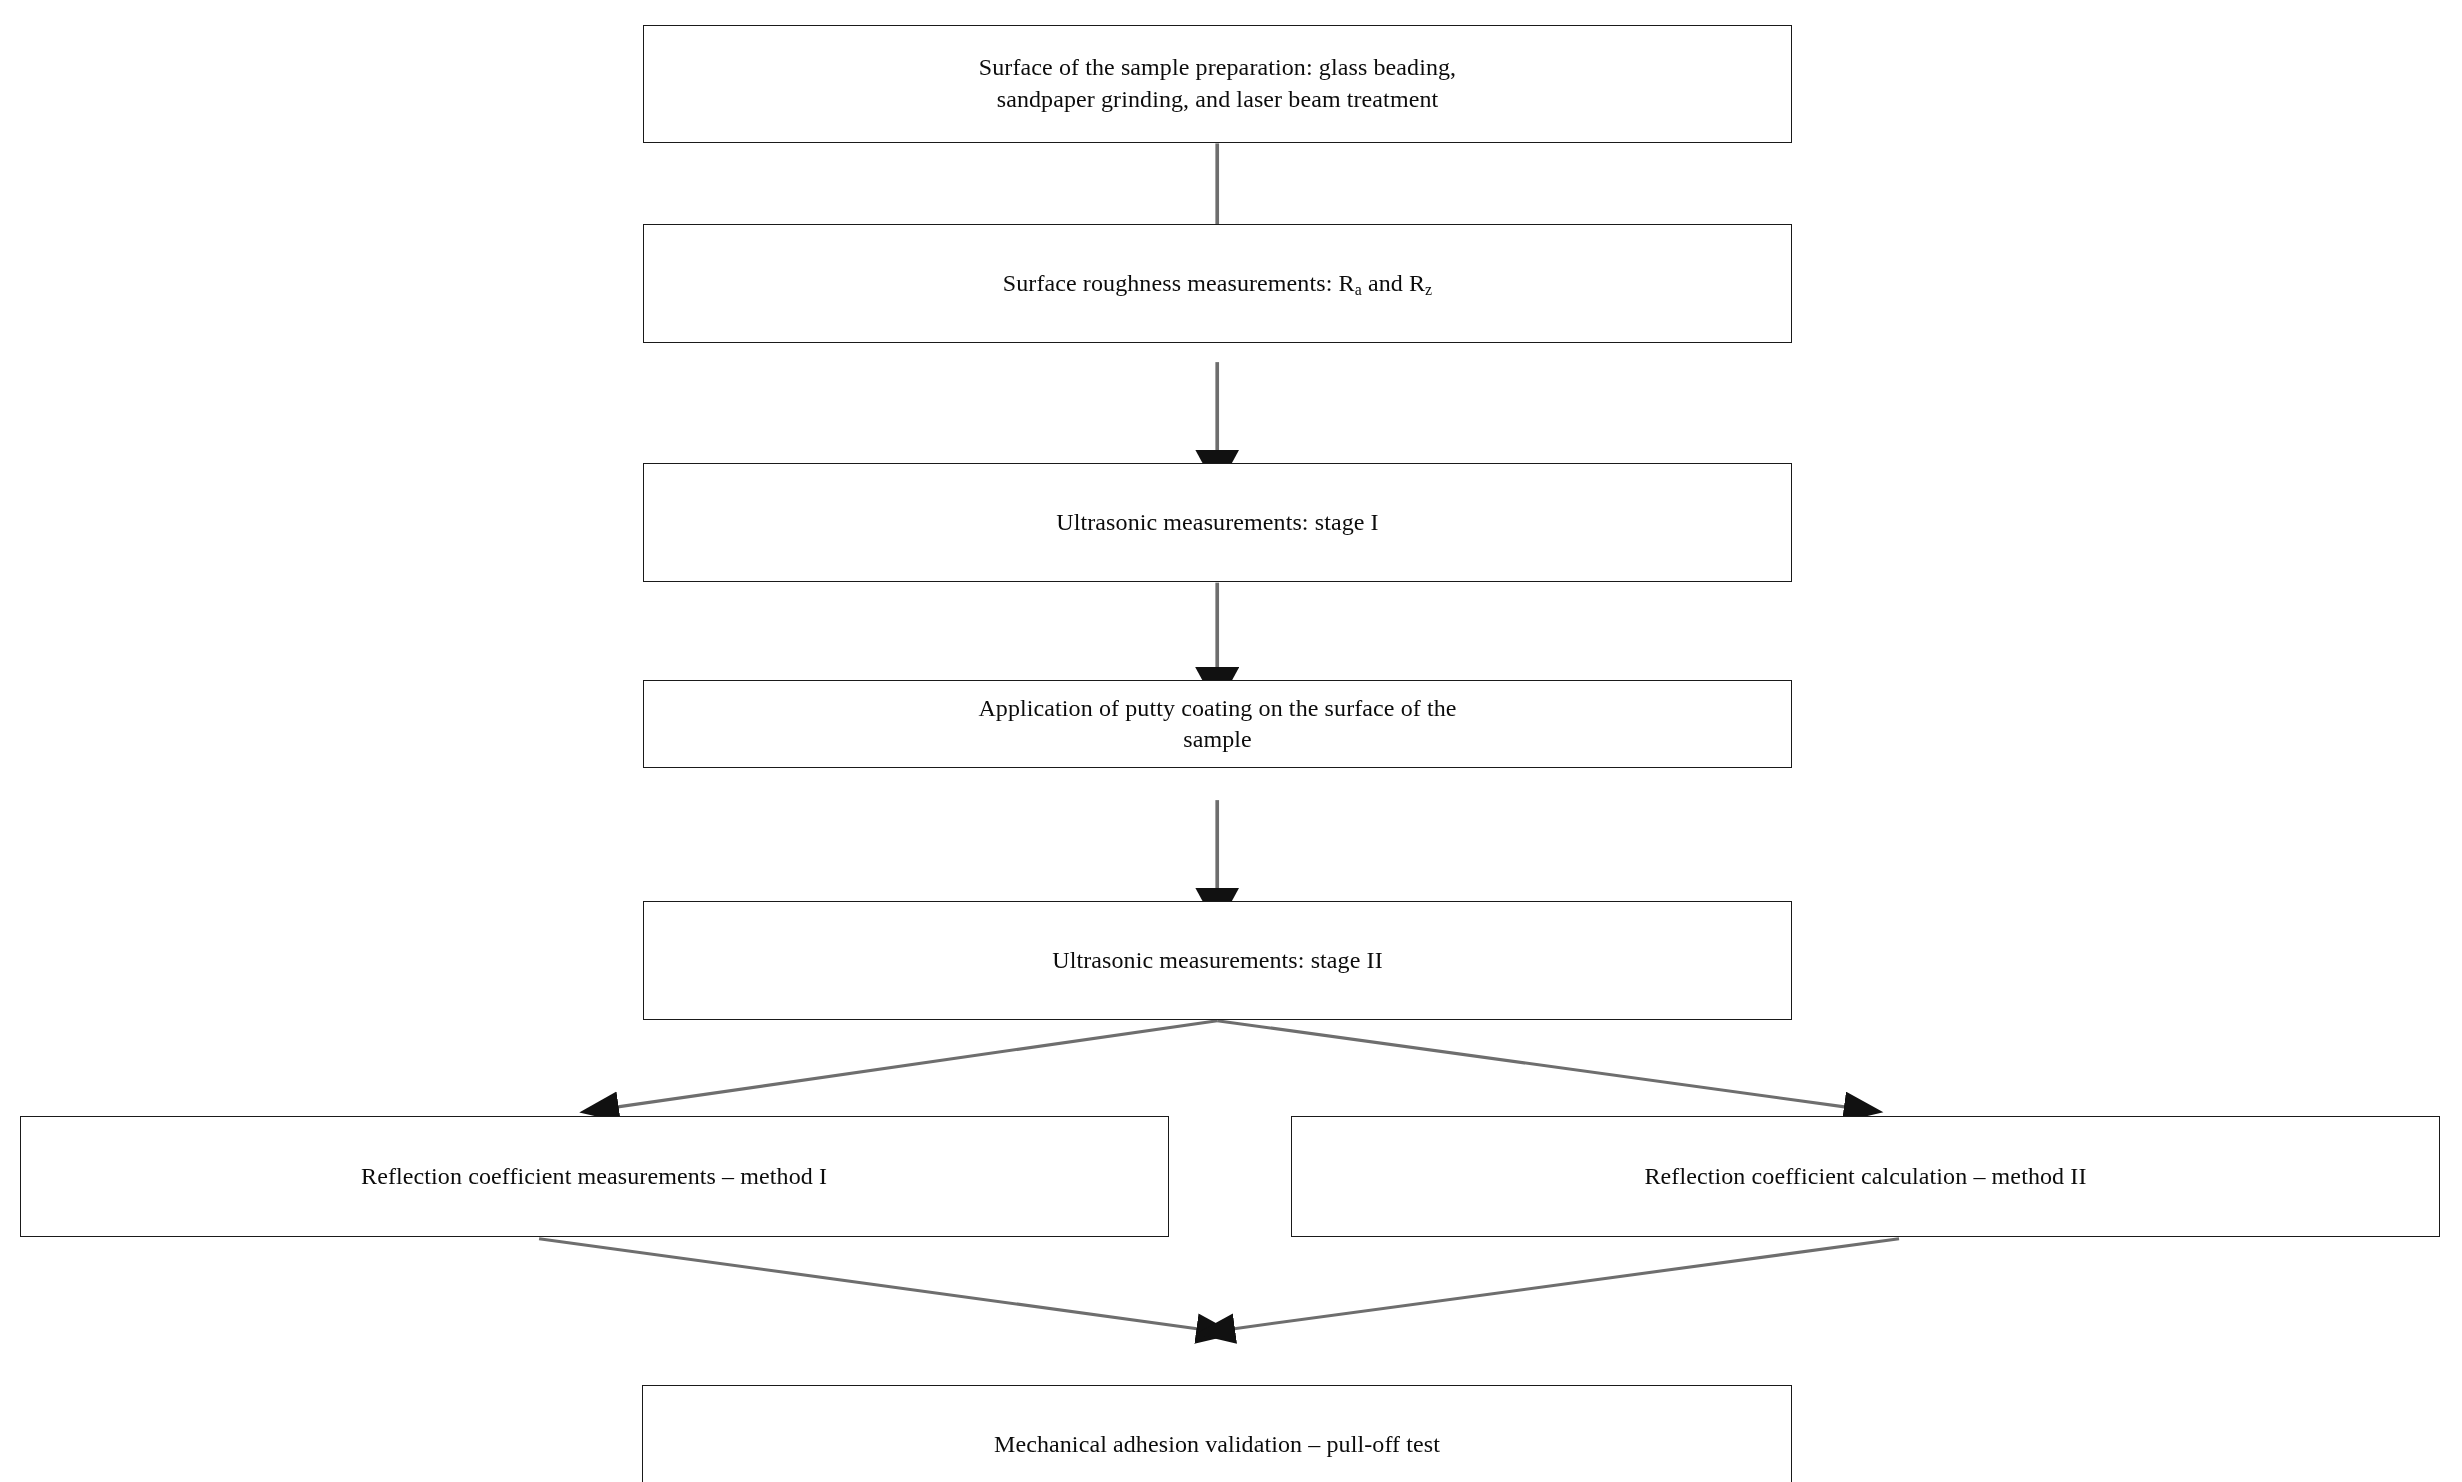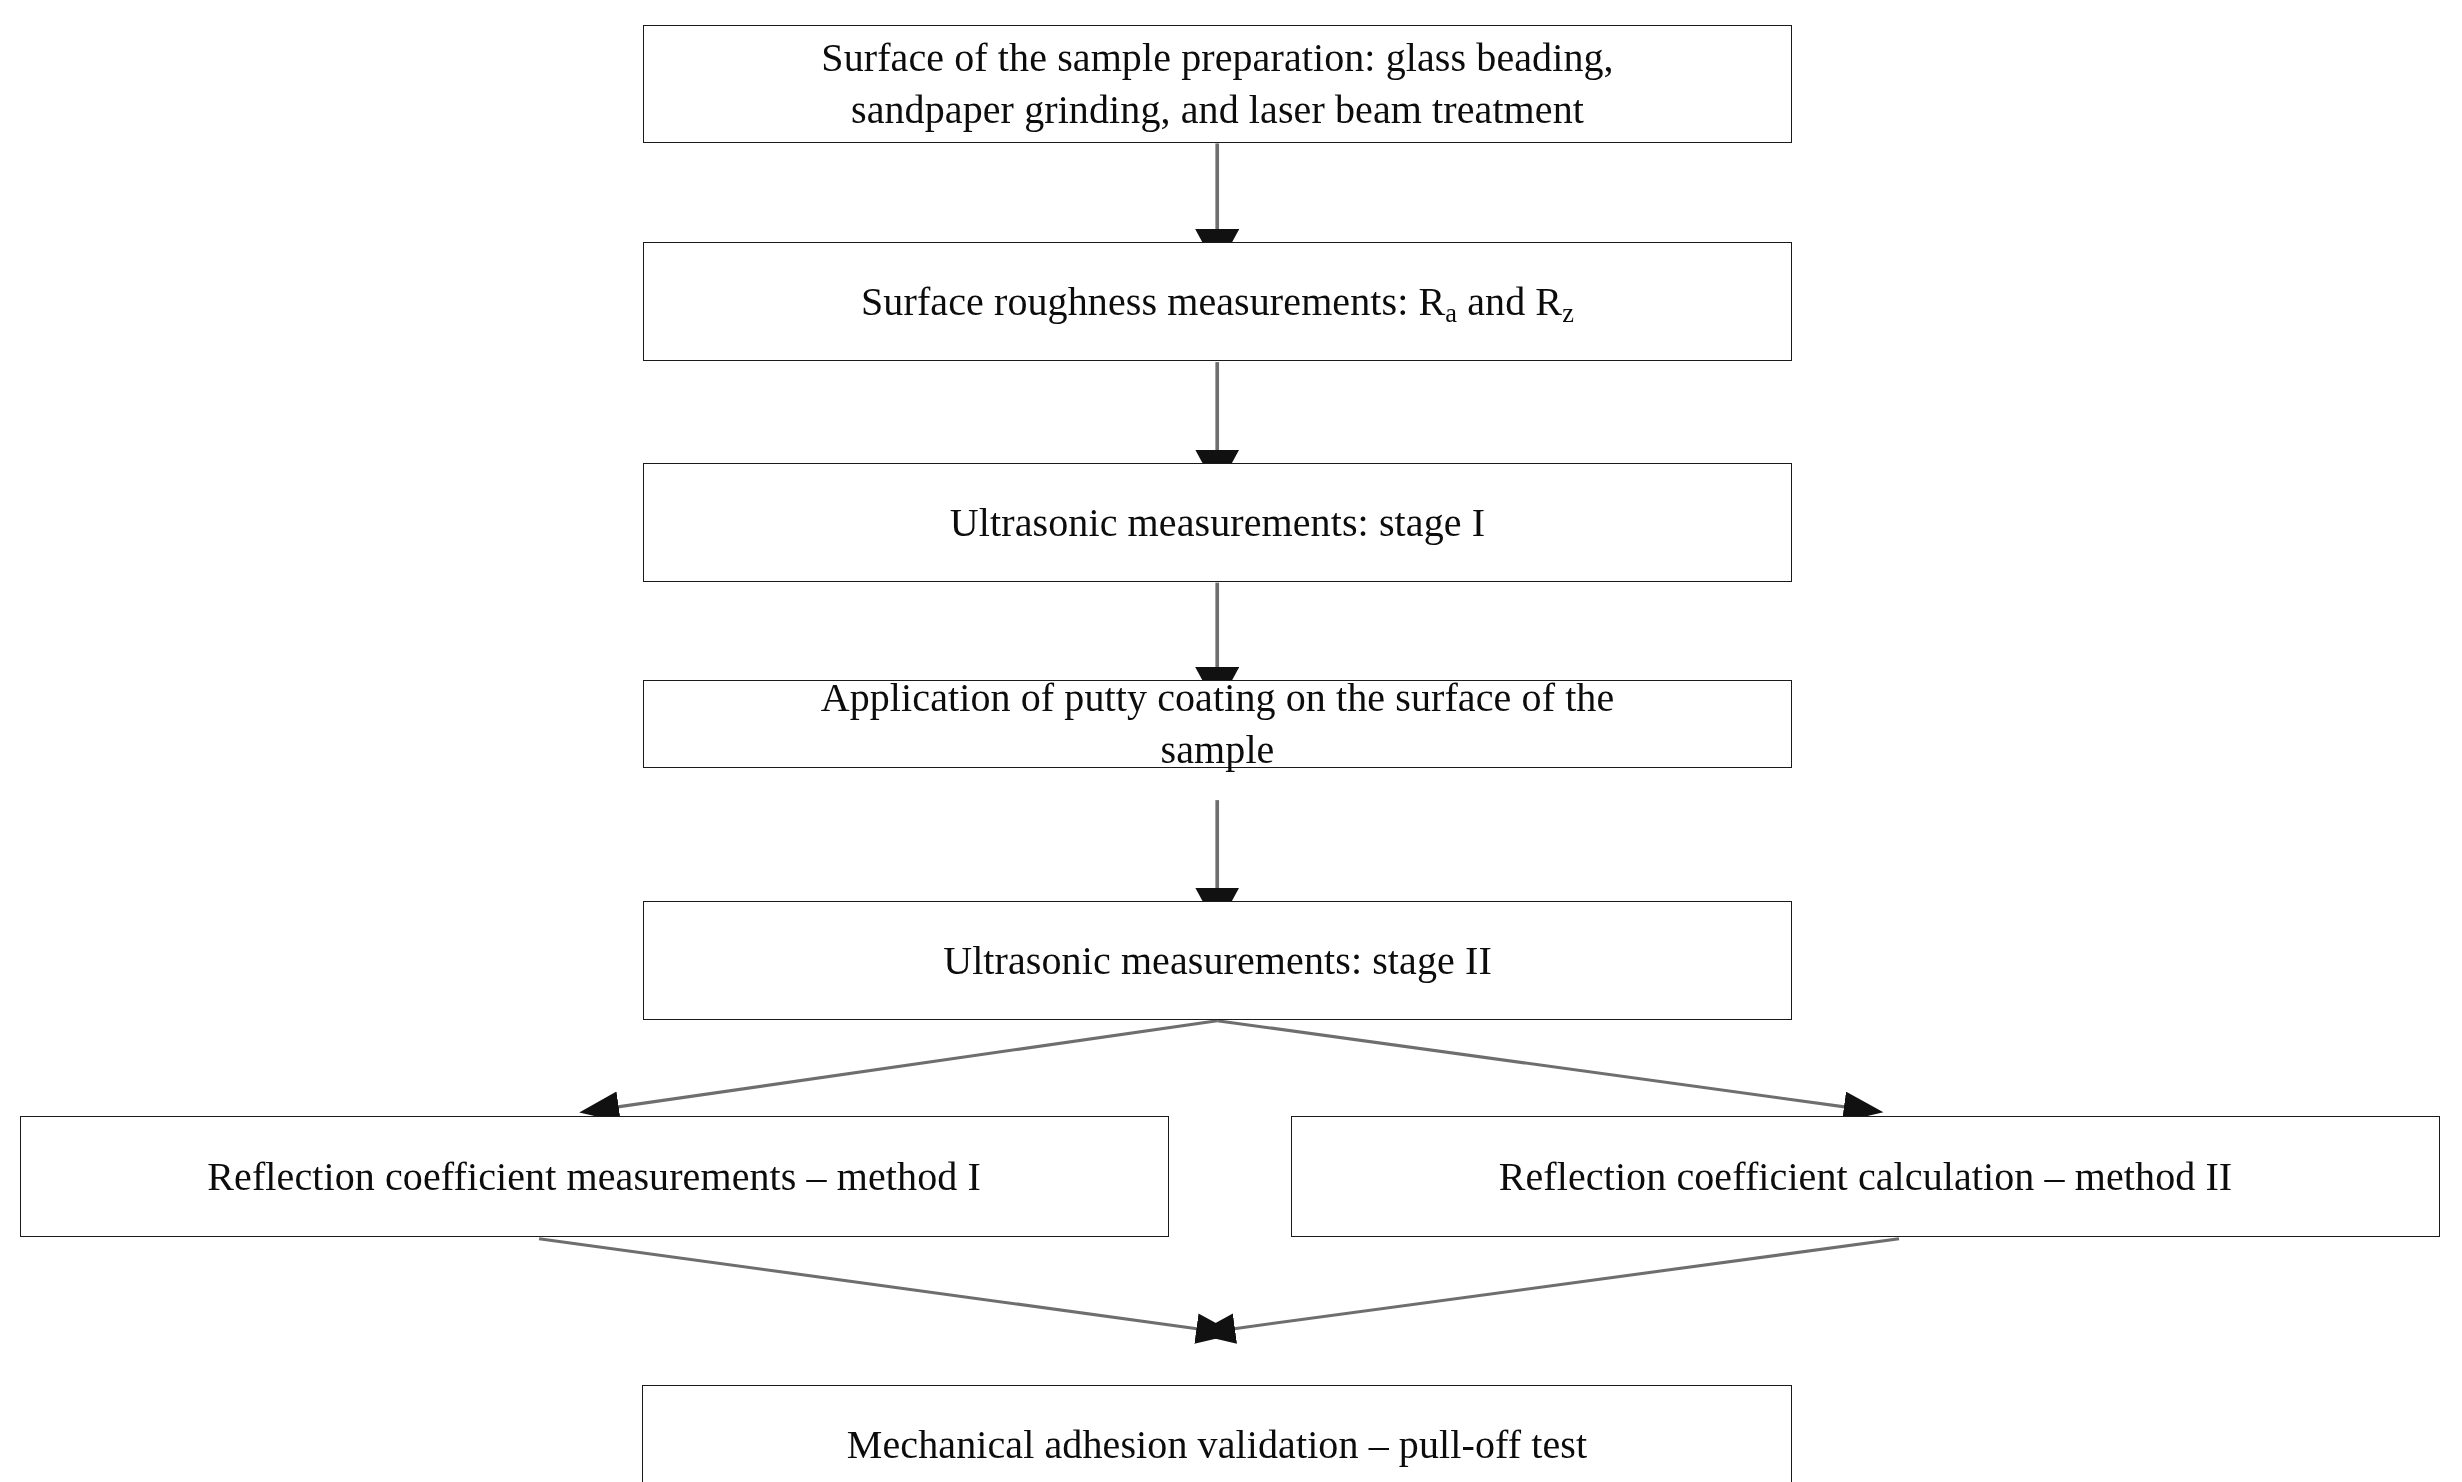--- a/index.html
+++ b/index.html
@@ -28,34 +28,34 @@
     box-sizing: border-box;
     border: 1.8px solid #1a1a1a;
     background: #ffffff;
     display: flex;
     align-items: center;
     justify-content: center;
     text-align: center;
     padding: 2.5px 16px;
   }
   .node-label {
-    font-size: 40px;
+    font-size: 24px;
     line-height: 1.30;
     color: #0c0c0c;
     letter-spacing: 0.1px;
     white-space: pre-line;
   }
   .node-label sub {
     font-size: 0.66em;
     line-height: 0;
     vertical-align: -0.26em;
   }
   
   #node-prep       { left: 643px; top: 24.5px;   width: 1149px; height: 118px; }
-  #node-roughness  { left: 643px; top: 242px;  width: 1149px; height: 119px; }
+  #node-roughness  { left: 643px; top: 224px;  width: 1149px; height: 119px; }
   #node-us1        { left: 643px; top: 463px;  width: 1149px; height: 119px; align-items: center; }
   #node-putty      { left: 643px; top: 680px; width: 1149px; height: 88px; }
   #node-us2        { left: 643px; top: 901px; width: 1149px; height: 119px; }
   #node-method1    { left: 19.6px;   top: 1116px; width: 1149px; height: 121px; }
   #node-method2    { left: 1291px; top: 1116px; width: 1149px; height: 121px; }
   #node-pulloff    { left: 642px; top: 1337px; width: 1150px; height: 119px; margin-top: 48px; }
 
   #node-putty .node-label { width: 100%; }
 </style>
 </head>

